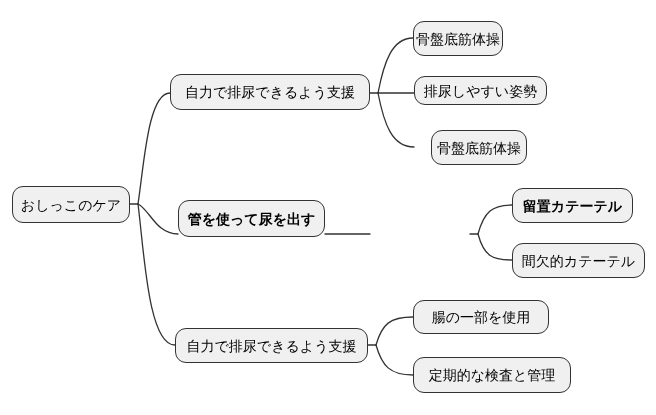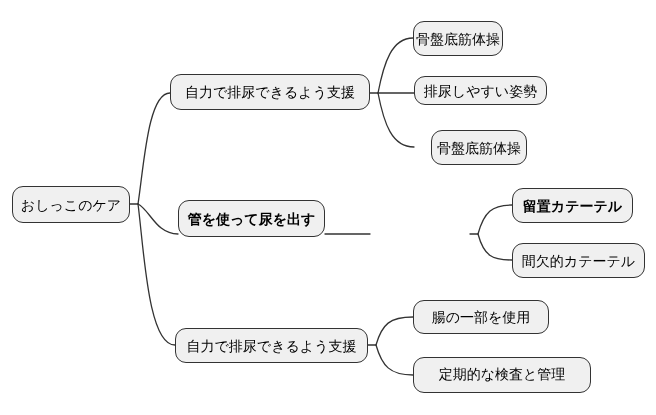--- a/index.html
+++ b/index.html
@@ -84,15 +84,15 @@
 
 
   <div class="node" style="left:512px; top:188px; width:121px; height:35px;font-weight:bold;">留置カテーテル</div>
 
   <div class="node" style="left:512px; top:243px; width:133px; height:35px;">間欠的カテーテル</div>
 
   <div class="node" style="left:175px; top:328px; width:193px; height:35px;">自力で排尿できるよう支援</div>
 
   <div class="node" style="left:413px; top:300px; width:136px; height:34px;">腸の一部を使用</div>
 
-  <div class="node" style="left:413px; top:357px; width:178px; height:36px;font-family:Liberation Serif, serif;">定期的な検査と管理</div>
+  <div class="node" style="left:413px; top:357px; width:158px; height:36px;">定期的な検査と管理</div>
 
 </div>
 
 </body></html>

